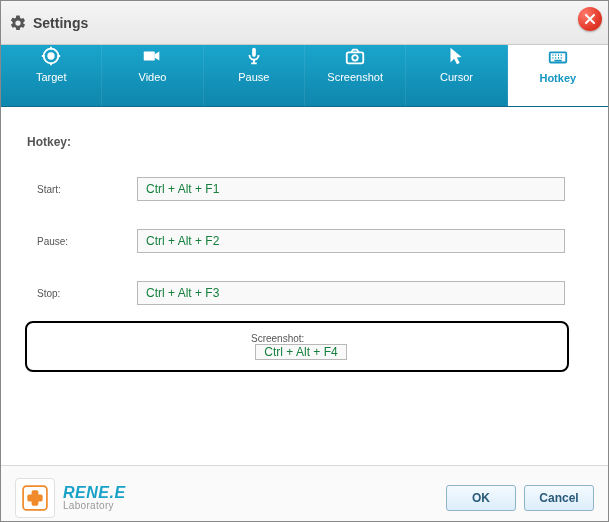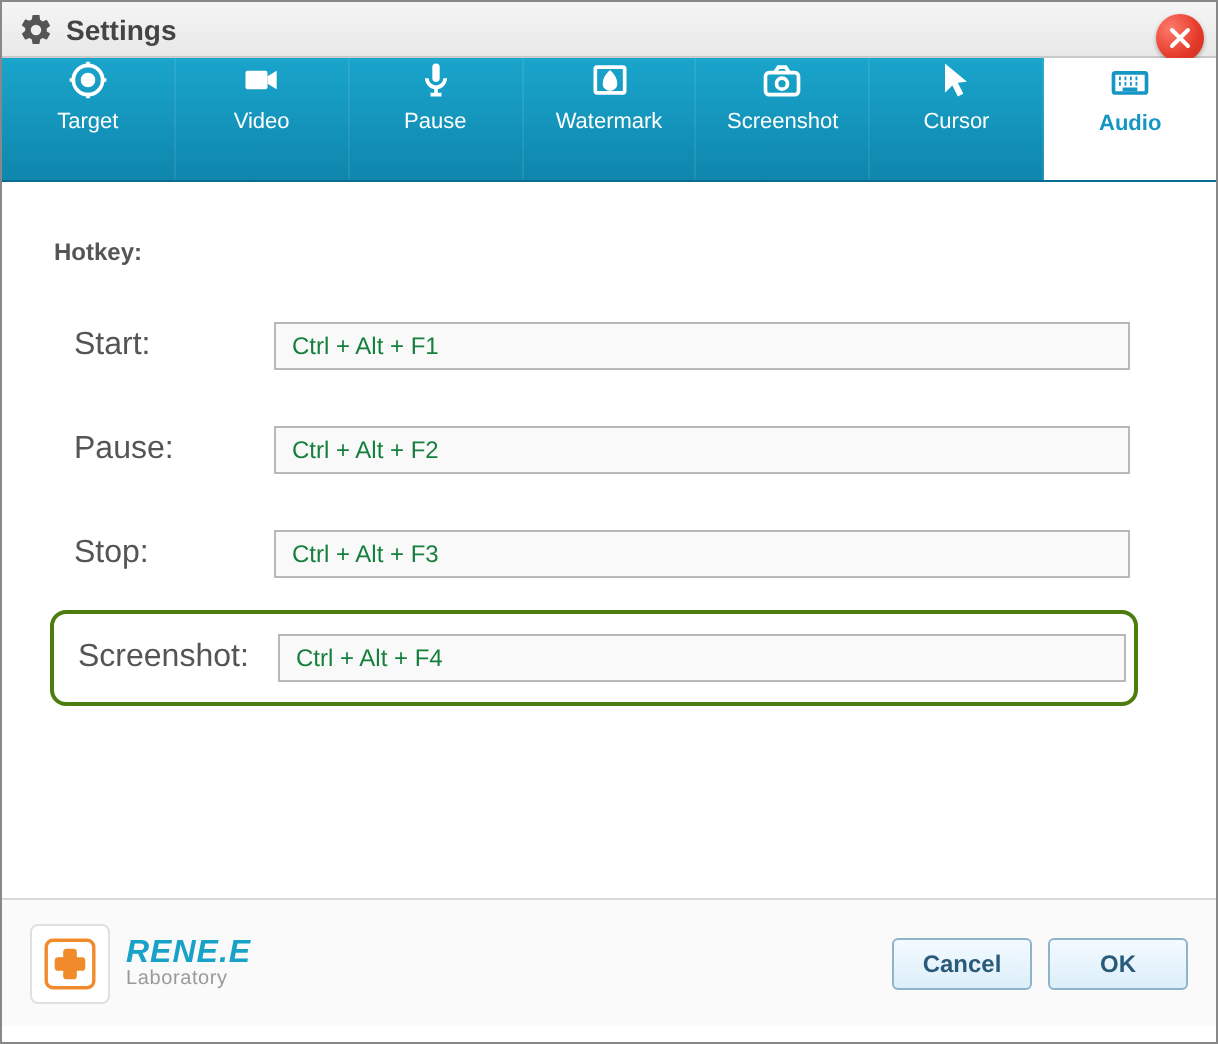--- a/index.html
+++ b/index.html
@@ -8,21 +8,21 @@
     font-size: 12px;
     background: #fff;
     width: 609px;
     height: 522px;
     overflow: hidden;
     border: 1px solid #888;
     position: relative;
   }
   
   .titlebar {
-    height: 28px;
+    height: 44px;
     background: linear-gradient(to bottom, #f5f5f5, #e8e8e8);
     border-bottom: 1px solid #c9c9c9;
     display: flex;
     align-items: center;
     padding: 0 8px;
     position: relative;
   }
   .titlebar .gear {
     width: 18px; height: 18px;
     display: inline-flex; align-items: center; justify-content: center;
@@ -90,41 +90,42 @@
   }
   .field-row {
     display: flex;
     align-items: center;
     margin-bottom: 28px;
     padding: 0 4px 0 12px;
   }
   .field-label {
     width: 100px;
     color: #555;
-    font-size: 16px;
+    font-size: 10px;
   }
   .field-input {
     flex: 1;
     height: 24px;
     border: 1px solid #b8b8b8;
     background: #f9f9f9;
     padding: 0 8px;
     font-size: 12px;
     color: #15803d;
     font-family: inherit;
     display: flex;
     align-items: center;
   }
   .highlight-row {
-    border: 2px solid #4d7c0f;
+    border: 2px solid #000000;
     border-radius: 8px;
     padding: 10px 4px 10px 12px;
     margin: -12px 0px 0 0px;
     display: flex;
     align-items: center;
+    flex-direction: column;
   }
   
   .footer {
     height: 64px;
     border-top: 1px solid #d9d9d9;
     background: #fafafa;
     display: flex;
     align-items: center;
     padding: 0 14px;
     gap: 8px;
@@ -207,45 +208,38 @@
   <div class="tab">
     <svg viewBox="0 0 24 24" fill="currentColor">
         <rect x="10" y="3" width="4" height="10" rx="2"></rect>
         <path d="M7 11a5 5 0 0 0 10 0" fill="none" stroke="currentColor" stroke-width="2"></path>
         <path d="M12 16v4M9 20h6" stroke="currentColor" stroke-width="2"></path>
       </svg>
     <span>Pause</span>
   </div>
   <div class="tab">
     <svg viewBox="0 0 24 24" fill="none" stroke="currentColor" stroke-width="2">
-        <rect x="4" y="5" width="16" height="14" rx="1"></rect>
-        <path d="M12 8c-2 2-3 4-3 6a3 3 0 0 0 6 0c0-2-1-4-3-6z" fill="currentColor"></path>
-      </svg>
-    <span>Watermark</span>
-  </div>
-  <div class="tab">
-    <svg viewBox="0 0 24 24" fill="none" stroke="currentColor" stroke-width="2">
         <rect x="3" y="8" width="18" height="12" rx="2"></rect>
         <path d="M8 8l2-3h4l2 3"></path>
         <circle cx="12" cy="14" r="3"></circle>
       </svg>
     <span>Screenshot</span>
   </div>
   <div class="tab">
     <svg viewBox="0 0 24 24" fill="currentColor">
         <path d="M6 3l12 10-5 .5 3 6-3 1.5-3-6L6 19z"></path>
       </svg>
     <span>Cursor</span>
   </div>
   <div class="tab active">
     <svg viewBox="0 0 24 24" fill="none" stroke="currentColor" stroke-width="2">
         <rect x="3" y="7" width="18" height="11" rx="1"></rect>
         <path d="M6 10h1M9 10h1M12 10h1M15 10h1M18 10h0M6 13h1M9 13h1M12 13h1M15 13h1M8 16h8"></path>
       </svg>
-    <span>Audio</span>
+    <span>Hotkey</span>
   </div>
 </div>
 
 <div class="content">
   <div class="section-title">Hotkey:</div>
 
   <div class="field-row">
     <div class="field-label">Start:</div>
     <div class="field-input">Ctrl + Alt + F1</div>
   </div>
@@ -273,15 +267,15 @@
         <rect x="6" y="6" width="28" height="28" rx="4" fill="#fff" stroke="#f08a2a" stroke-width="2"></rect>
         <rect x="16" y="11" width="8" height="18" rx="2" fill="#f08a2a"></rect>
         <rect x="11" y="16" width="18" height="8" rx="2" fill="#f08a2a"></rect>
       </svg>
     </div>
     <div class="logo-text">
       <div class="brand">RENE.E</div>
       <div class="sub">Laboratory</div>
     </div>
   </div>
+  <button class="btn">OK</button>
   <button class="btn">Cancel</button>
-  <button class="btn">OK</button>
 </div>
 
 </body></html>

